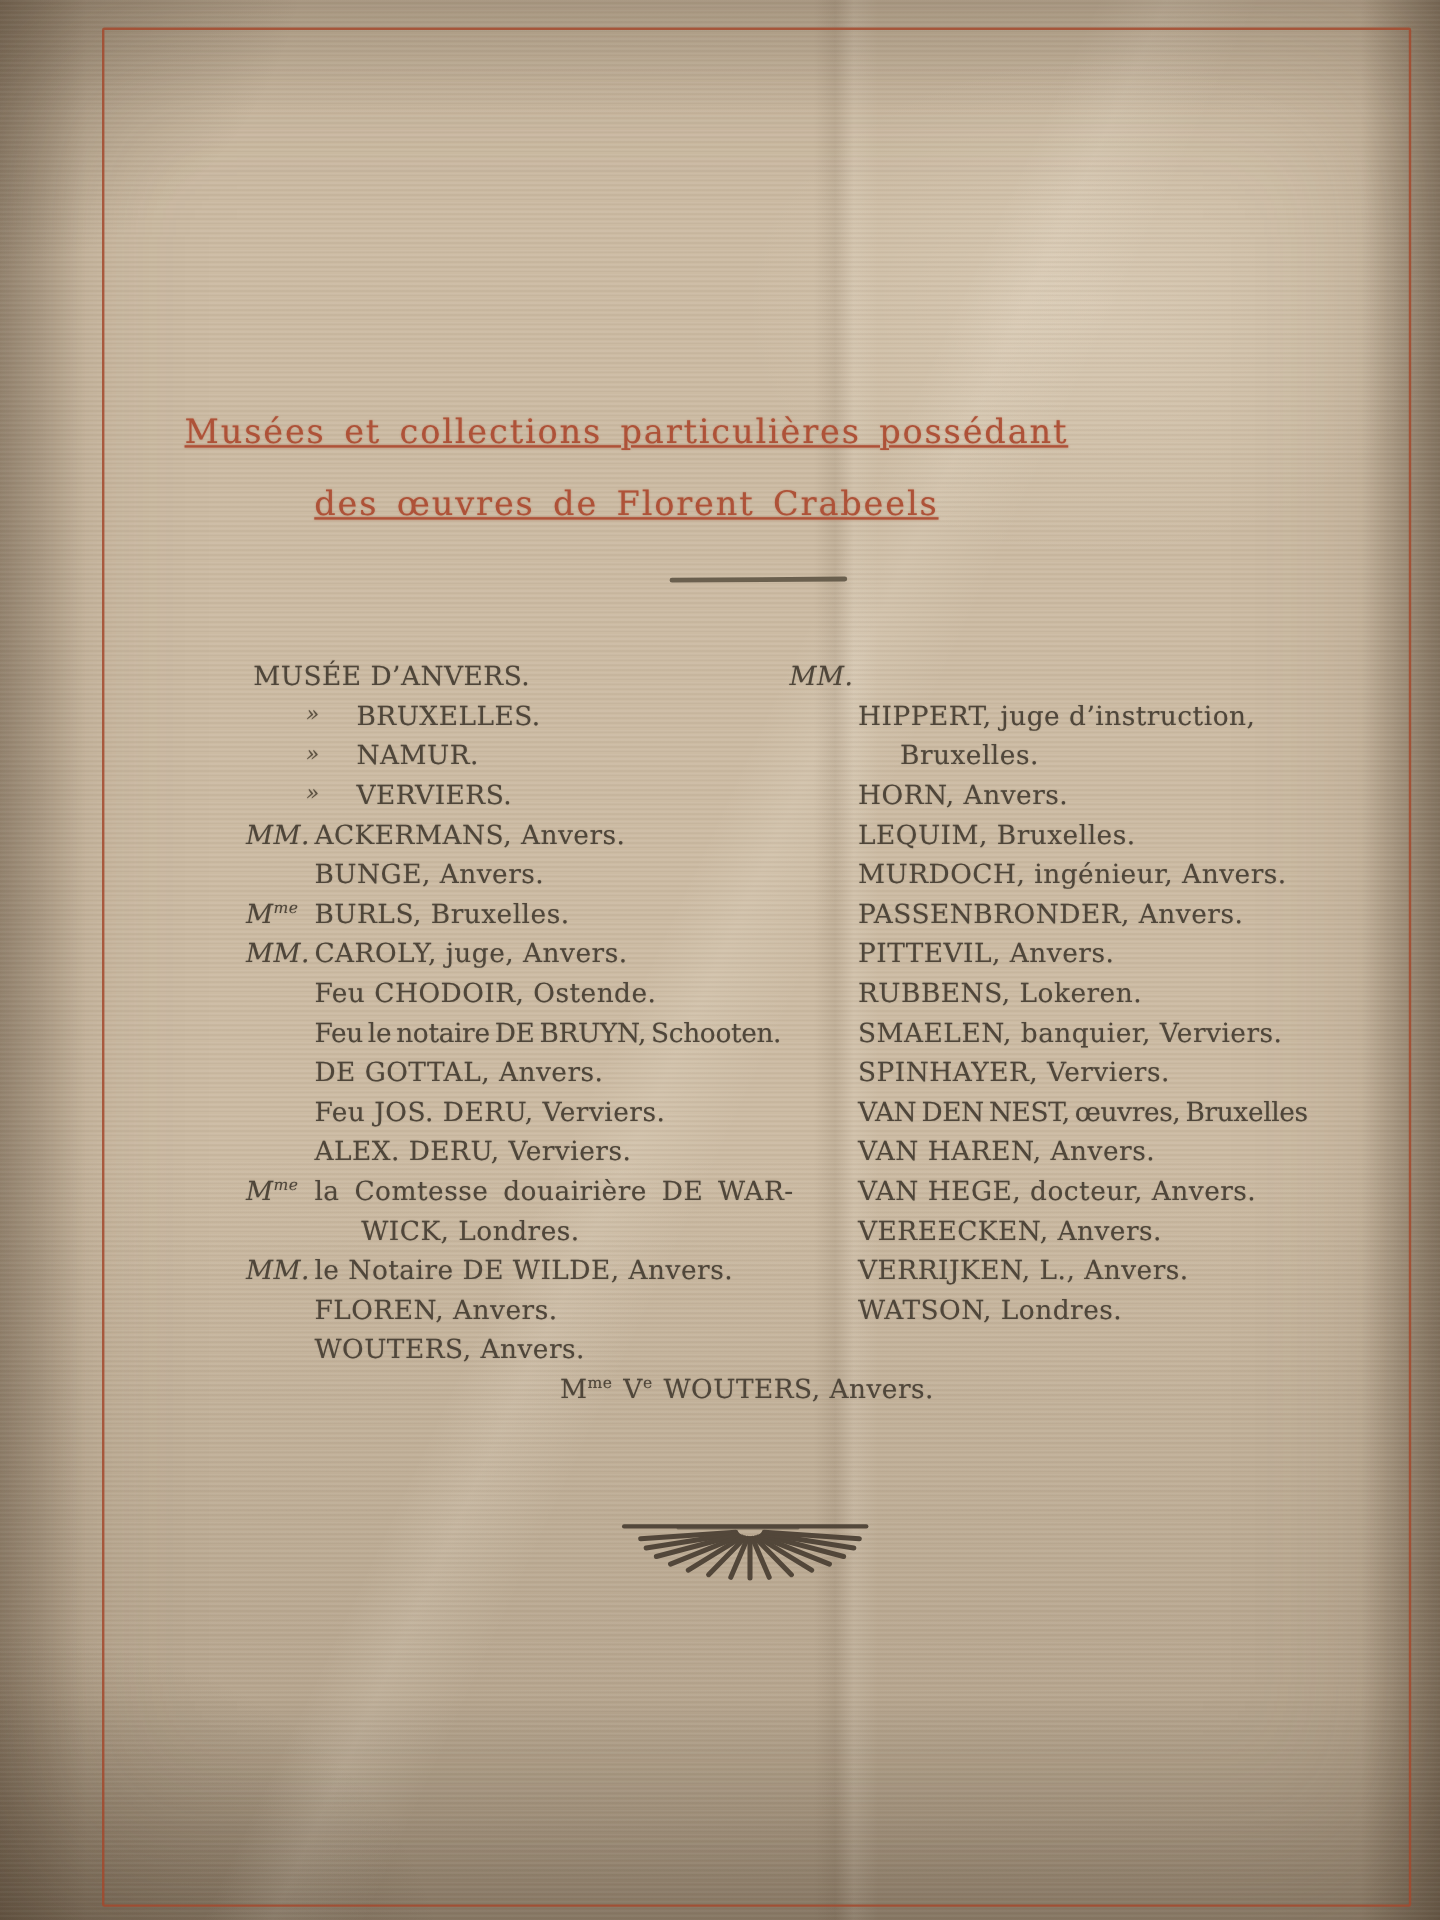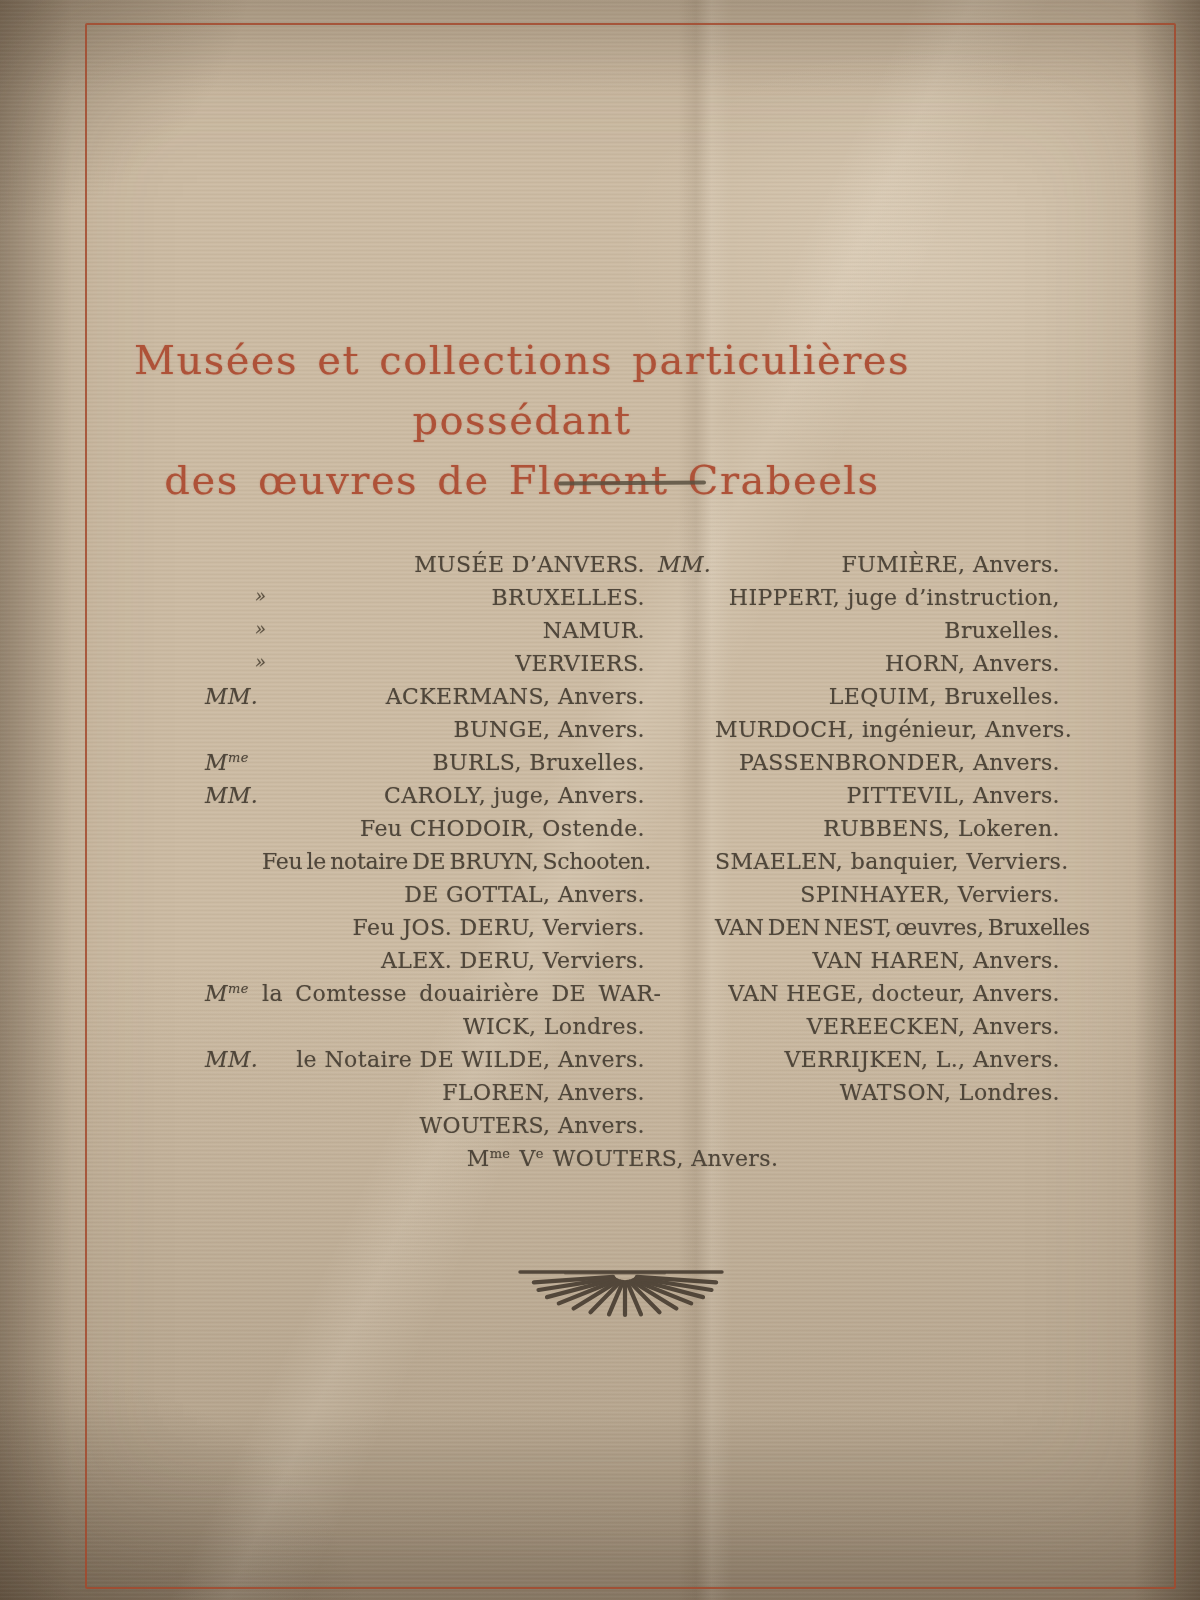--- a/index.html
+++ b/index.html
@@ -32,38 +32,39 @@
   .frame{
     position:absolute;left:85px;top:23px;width:1087px;height:1562px;
     border:2px solid rgba(163,73,45,0.85);
     border-radius:2px;
     pointer-events:none;
   }
   .title{
     position:absolute;left:0;top:330px;width:1004px;
     margin:0;padding:0 40px 0 80px;box-sizing:border-box;
     text-align:center;
-    font-size:40px;font-weight:normal;line-height:60px;
+    font-size:28px;font-weight:normal;line-height:60px;
     color:#ae5238;
     letter-spacing:1.5px;word-spacing:5px;
     text-shadow:0 0 1.5px rgba(174,82,56,0.55);
+    text-decoration:underline;
   }
   .rule{
     position:absolute;left:558px;top:481px;width:148px;height:4px;
     background:#59503f;border-radius:2px;opacity:.85;
     transform:rotate(-0.4deg);
   }
   .cols{
     position:absolute;left:205px;top:552px;width:855px;
     display:flex;
     font-size:22px;
     letter-spacing:0.4px;
     text-shadow:0 0 1px rgba(80,70,58,0.45);
   }
-  .col{width:440px;text-align:right;}
+  .col{width:440px;}
   .col.col-right{width:415px;}
   .line{position:relative;height:33px;white-space:nowrap;}
   .line .label{position:absolute;left:0;top:0;font-style:italic;}
   .line .text{display:block;padding-left:57px;}
   .line sup{font-size:13px;line-height:0;}
   .line.flush .text{padding-left:6px;}
   .line.ditto .label{left:50px;font-size:18px;color:#5d5242;}
   .line.ditto .text{padding-left:92px;}
   .line.cont .text{padding-left:96px;}
   .line.tight .text{letter-spacing:-0.3px;word-spacing:-2.5px;}
@@ -170,21 +171,20 @@
         </div>
         <div class="line normal">
           <span class="label"><span></span><sup></sup></span>
           <span class="text">WOUTERS, Anvers.</span>
         </div>
       </div>
     <div class="col col-right">
 
     <div class="line normal">
           <span class="label"><span>MM.</span><sup></sup></span>
-          <span class="text">FUMIÈRE, Anvers.</span>
         </div>
         <div class="line normal">
           <span class="label"><span></span><sup></sup></span>
           <span class="text">HIPPERT, juge d’instruction,</span>
         </div>
         <div class="line cont">
           <span class="label"><span></span><sup></sup></span>
           <span class="text">Bruxelles.</span>
         </div>
         <div class="line normal">

